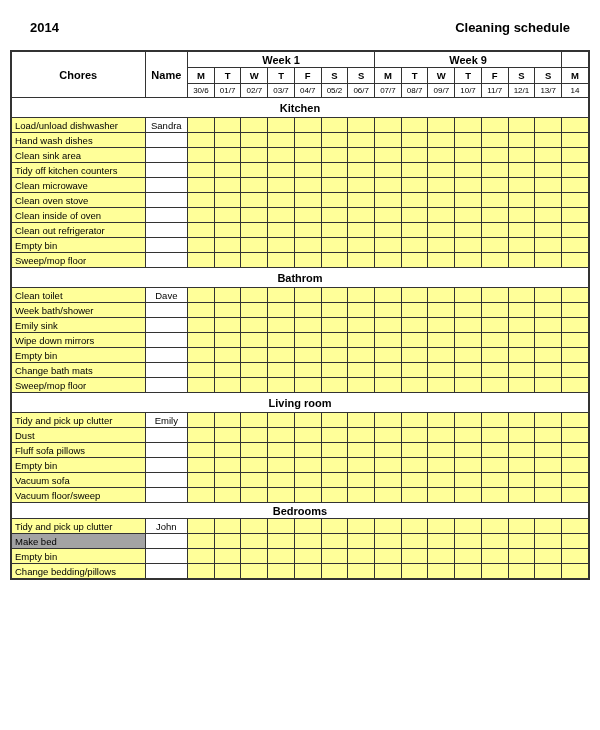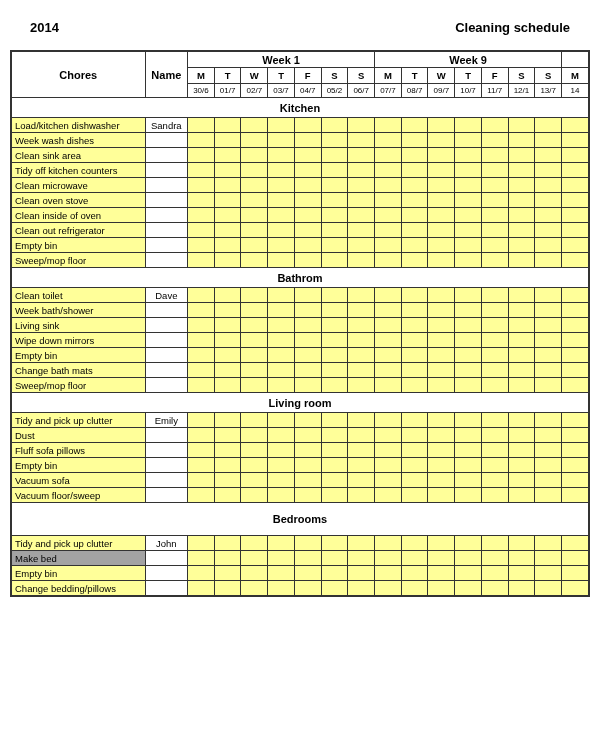--- a/index.html
+++ b/index.html
@@ -141,40 +141,40 @@
         <td>12/1</td>
         <td>13/7</td>
         <td>14</td>
       </tr>
     </thead>
     <tbody id="schedule-body">
     <tr>
           <td colspan="17" style="font-weight: bold; text-align: center; font-size: 11px; height: 20px; background: rgb(255, 255, 255);">Kitchen</td>
         </tr>
         <tr class="task-row">
-          <td class="task-label" style="background: rgb(255, 255, 153);">Load/kitchen dishwasher</td>
+          <td class="task-label" style="background: rgb(255, 255, 153);">Load/unload dishwasher</td>
           <td style="background: rgb(255, 255, 255);">Sandra</td>
           <td style="background: rgb(255, 255, 153);"></td>
           <td style="background: rgb(255, 255, 153);"></td>
           <td style="background: rgb(255, 255, 153);"></td>
           <td style="background: rgb(255, 255, 153);"></td>
           <td style="background: rgb(255, 255, 153);"></td>
           <td style="background: rgb(255, 255, 153);"></td>
           <td style="background: rgb(255, 255, 153);"></td>
           <td style="background: rgb(255, 255, 153);"></td>
           <td style="background: rgb(255, 255, 153);"></td>
           <td style="background: rgb(255, 255, 153);"></td>
           <td style="background: rgb(255, 255, 153);"></td>
           <td style="background: rgb(255, 255, 153);"></td>
           <td style="background: rgb(255, 255, 153);"></td>
           <td style="background: rgb(255, 255, 153);"></td>
           <td style="background: rgb(255, 255, 153);"></td>
         </tr>
         <tr class="task-row">
-          <td class="task-label" style="background: rgb(255, 255, 153);">Week wash dishes</td>
+          <td class="task-label" style="background: rgb(255, 255, 153);">Hand wash dishes</td>
           <td style="background: rgb(255, 255, 255);"></td>
           <td style="background: rgb(255, 255, 153);"></td>
           <td style="background: rgb(255, 255, 153);"></td>
           <td style="background: rgb(255, 255, 153);"></td>
           <td style="background: rgb(255, 255, 153);"></td>
           <td style="background: rgb(255, 255, 153);"></td>
           <td style="background: rgb(255, 255, 153);"></td>
           <td style="background: rgb(255, 255, 153);"></td>
           <td style="background: rgb(255, 255, 153);"></td>
           <td style="background: rgb(255, 255, 153);"></td>
@@ -372,21 +372,21 @@
           <td style="background: rgb(255, 255, 153);"></td>
           <td style="background: rgb(255, 255, 153);"></td>
           <td style="background: rgb(255, 255, 153);"></td>
           <td style="background: rgb(255, 255, 153);"></td>
           <td style="background: rgb(255, 255, 153);"></td>
           <td style="background: rgb(255, 255, 153);"></td>
           <td style="background: rgb(255, 255, 153);"></td>
           <td style="background: rgb(255, 255, 153);"></td>
         </tr>
         <tr class="task-row">
-          <td class="task-label" style="background: rgb(255, 255, 153);">Living sink</td>
+          <td class="task-label" style="background: rgb(255, 255, 153);">Emily sink</td>
           <td style="background: rgb(255, 255, 255);"></td>
           <td style="background: rgb(255, 255, 153);"></td>
           <td style="background: rgb(255, 255, 153);"></td>
           <td style="background: rgb(255, 255, 153);"></td>
           <td style="background: rgb(255, 255, 153);"></td>
           <td style="background: rgb(255, 255, 153);"></td>
           <td style="background: rgb(255, 255, 153);"></td>
           <td style="background: rgb(255, 255, 153);"></td>
           <td style="background: rgb(255, 255, 153);"></td>
           <td style="background: rgb(255, 255, 153);"></td>
@@ -584,21 +584,21 @@
           <td style="background: rgb(255, 255, 153);"></td>
           <td style="background: rgb(255, 255, 153);"></td>
           <td style="background: rgb(255, 255, 153);"></td>
           <td style="background: rgb(255, 255, 153);"></td>
           <td style="background: rgb(255, 255, 153);"></td>
           <td style="background: rgb(255, 255, 153);"></td>
           <td style="background: rgb(255, 255, 153);"></td>
           <td style="background: rgb(255, 255, 153);"></td>
         </tr>
         <tr>
-          <td colspan="17" style="font-weight: bold; text-align: center; font-size: 11px; height: 33px; background: rgb(255, 255, 255);">Bedrooms</td>
+          <td colspan="17" style="font-weight: bold; text-align: center; font-size: 11px; height: 16px; background: rgb(255, 255, 255);">Bedrooms</td>
         </tr>
         <tr class="task-row">
           <td class="task-label" style="background: rgb(255, 255, 153);">Tidy and pick up clutter</td>
           <td style="background: rgb(255, 255, 255);">John</td>
           <td style="background: rgb(255, 255, 153);"></td>
           <td style="background: rgb(255, 255, 153);"></td>
           <td style="background: rgb(255, 255, 153);"></td>
           <td style="background: rgb(255, 255, 153);"></td>
           <td style="background: rgb(255, 255, 153);"></td>
           <td style="background: rgb(255, 255, 153);"></td>

